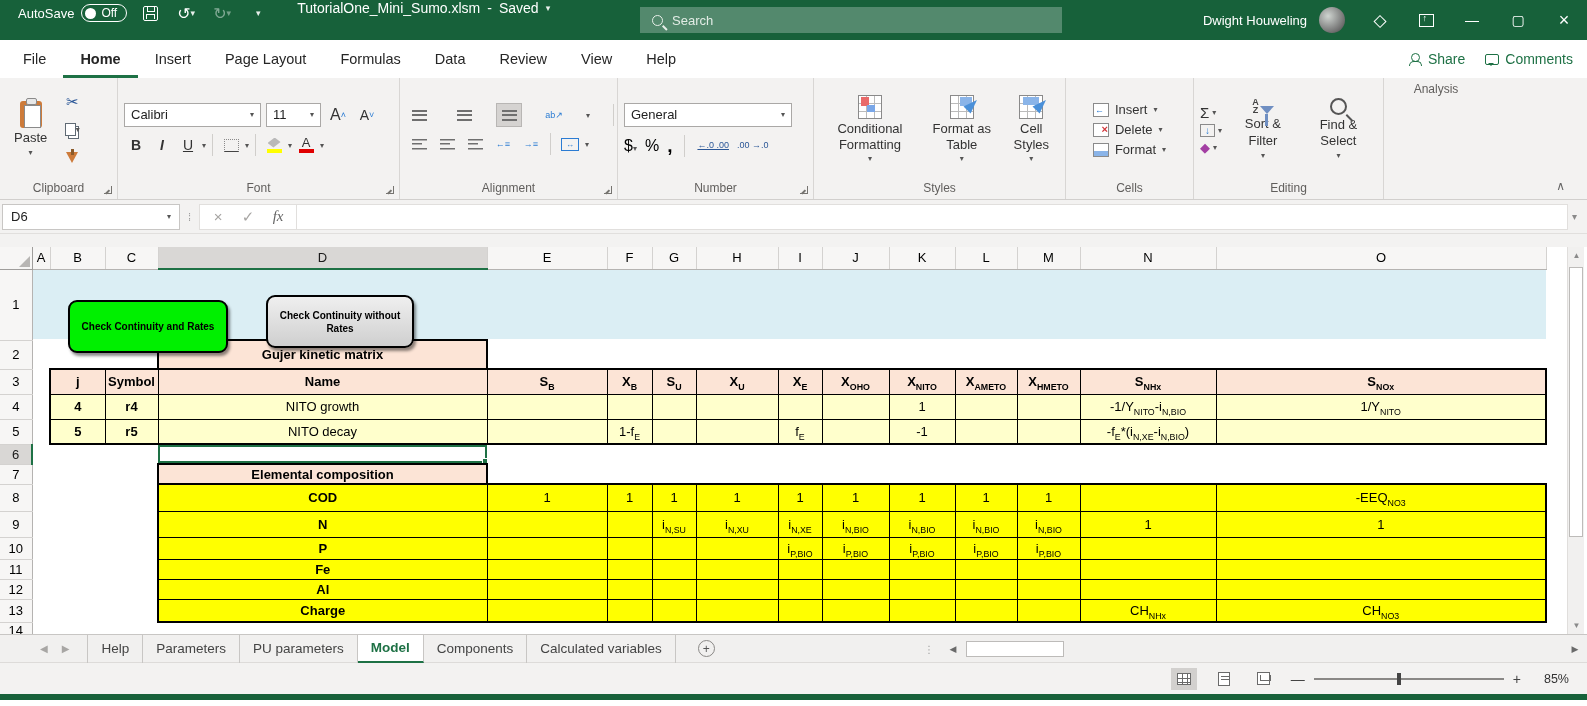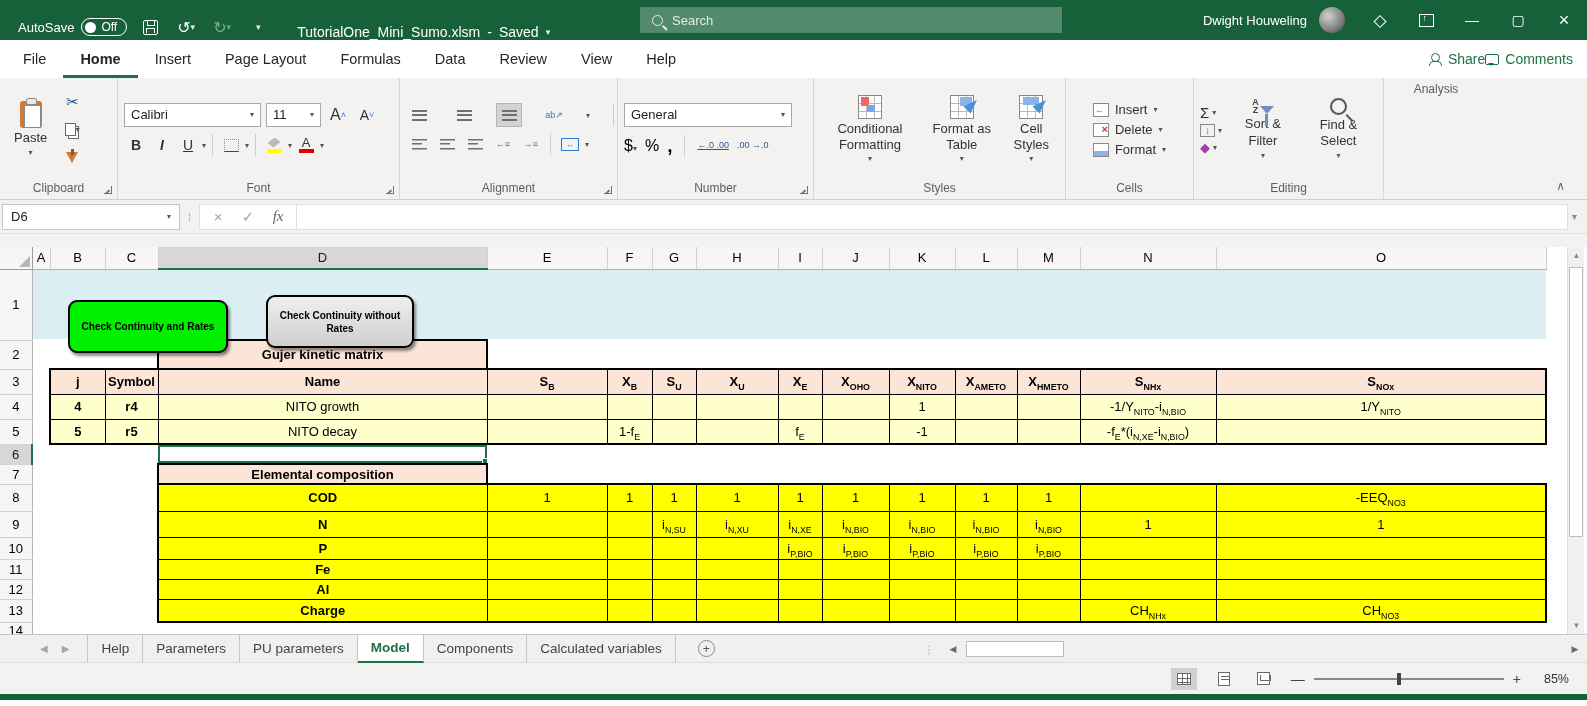--- a/index.html
+++ b/index.html
@@ -1,20 +1,20 @@
 <!DOCTYPE html>
 <html><head>
 <meta charset="utf-8">
 <style>
   *{margin:0;padding:0;box-sizing:border-box;font-family:"Liberation Sans",sans-serif;}
   html,body{width:1587px;height:706px;overflow:hidden;background:#fff;}
   .app{position:relative;width:1587px;height:706px;}
 
   
-  .titlebar{position:relative;height:40px;background:#17613a;display:flex;align-items:flex-end;color:#fff;font-size:13px;}
+  .titlebar{position:relative;height:40px;background:#17613a;display:flex;align-items:flex-start;color:#fff;font-size:13px;}
   .tb-left{display:flex;align-items:center;gap:10px;padding-left:18px;}
   .autosave{display:flex;align-items:center;gap:7px;}
   .pill{display:flex;align-items:center;gap:5px;border:1px solid #fff;border-radius:10px;padding:1px 9px 1px 3px;font-size:12px;}
   .pill .knob{width:11px;height:11px;border-radius:50%;background:#fff;display:inline-block;}
   .tb-ico{width:26px;height:26px;display:flex;align-items:center;justify-content:center;font-size:16px;cursor:pointer;}
   .floppy{width:15px;height:15px;border:1.5px solid #fff;border-radius:2px;position:relative;}
   .floppy:before{content:"";position:absolute;left:3px;top:0;width:6px;height:4px;border:1px solid #fff;border-top:none;}
   .floppy:after{content:"";position:absolute;left:2px;bottom:1px;width:7px;height:4px;border:1px solid #fff;border-bottom:none;}
   .dim{opacity:.45;}
   .chev{font-size:9px;opacity:.9;}
@@ -29,21 +29,21 @@
   .winbtn{width:46px;height:40px;display:flex;align-items:center;justify-content:center;font-size:14px;cursor:pointer;}
   .diamond{font-size:17px;}
   .ribbonopt{width:15px;height:13px;border:1.5px solid #fff;position:relative;display:inline-block;}
   .ribbonopt:after{content:"↑";position:absolute;left:3px;top:-2px;font-size:9px;}
 
   
   .menubar{height:38px;background:#fff;display:flex;align-items:center;font-size:14.5px;color:#262626;position:relative;}
   .mtab{padding:0 17px;height:38px;display:flex;align-items:center;cursor:pointer;}
   .mtab.active{font-weight:bold;border-bottom:3px solid #1e7145;padding-top:3px;}
   .mtab:first-child{margin-left:6px;}
-  .menubar-right{position:absolute;right:14px;display:flex;align-items:center;color:#1e7145;text-align:right;}
+  .menubar-right{position:absolute;right:14px;display:flex;align-items:center;gap:20px;color:#1e7145;text-align:right;}
   .mr-btn{display:flex;align-items:center;gap:6px;cursor:pointer;font-size:14px;}
   .share-ico{width:13px;height:13px;position:relative;display:inline-block;}
   .share-ico:before{content:"";position:absolute;width:7px;height:7px;border:1.5px solid #1e7145;border-radius:50%;left:2px;top:0;}
   .share-ico:after{content:"";position:absolute;width:11px;height:4px;border:1.5px solid #1e7145;border-bottom:none;border-radius:5px 5px 0 0;left:0;bottom:0;}
   .comment-ico{width:14px;height:11px;border:1.5px solid #1e7145;border-radius:2px;position:relative;display:inline-block;}
   .comment-ico:after{content:"";position:absolute;left:2px;bottom:-5px;border:3px solid transparent;border-top-color:#1e7145;}
 
   
   .ribbon{height:122px;background:#f3f2f1;border-bottom:1px solid #d1cfcd;display:flex;position:relative;}
   .rgroup{display:flex;flex-direction:column;border-right:1px solid #d8d6d4;position:relative;}

